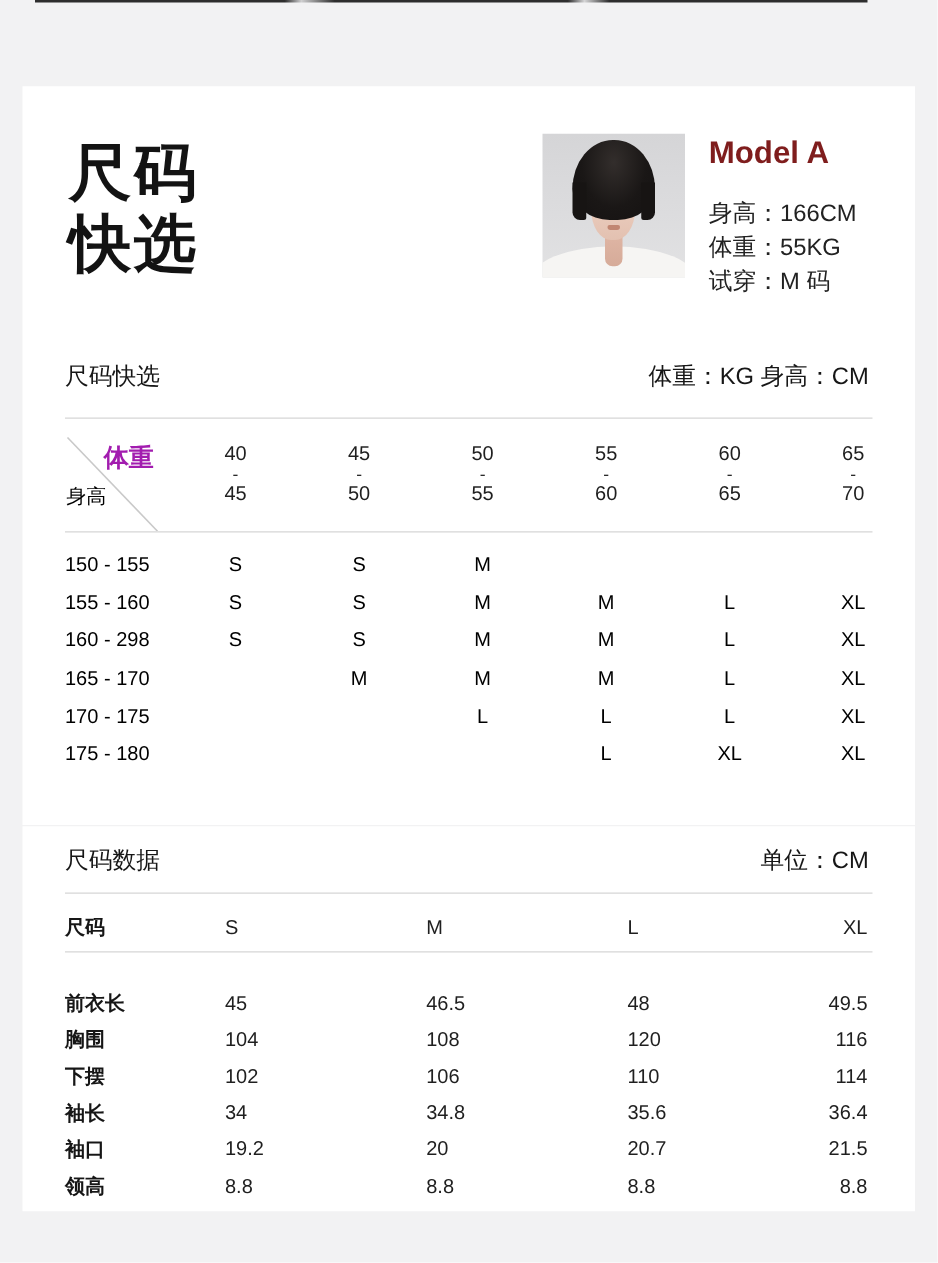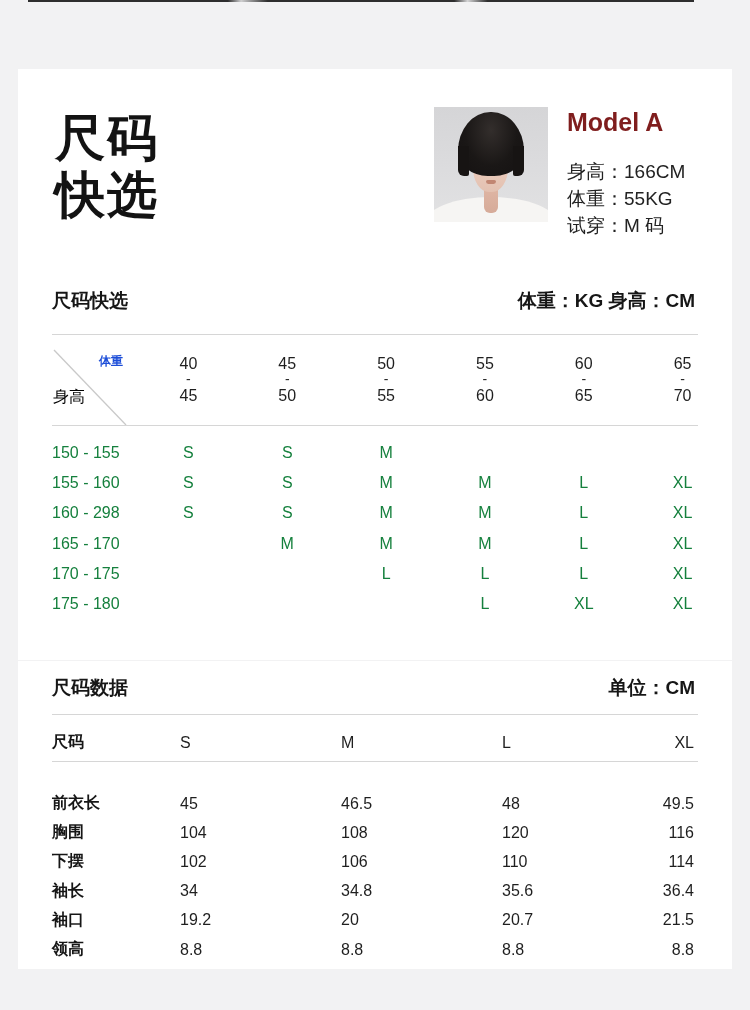--- a/index.html
+++ b/index.html
@@ -59,45 +59,45 @@
   .hair:before, .hair:after{
     content:""; position:absolute; top:34px; width:11px; height:30px; background:#171413;
   }
   .hair:before{ left:0; border-radius:0 0 2px 6px; }
   .hair:after{ right:0; border-radius:0 0 6px 2px; }
 
   
   .section-head{
     position:absolute; left:34px; right:37px; height:22px;
     display:flex; justify-content:space-between; align-items:center;
-    font-size:19px; font-weight:700; color:#161616; white-space:nowrap;
+    font-size:19px; font-weight:400; color:#161616; white-space:nowrap;
   }
   .rule{ position:absolute; left:34px; width:646px; height:1px; background:#d6d6d6; }
 
   
   #card1 .section-head{ top:221px; }
   #card1 .rule.r1{ top:265px; }
   #card1 .rule.r2{ top:356px; }
   .qhead{
     position:absolute; left:34px; top:265px; width:680px; height:91px;
     display:grid; grid-template-columns:87px repeat(6,1fr);
   }
   .corner{ position:relative; }
   .corner svg{ position:absolute; left:0; top:0; }
-  .corner .t{ position:absolute; top:19px; right:16px; font-size:12px; font-weight:700; color:#1d4ed8; }
+  .corner .t{ position:absolute; top:19px; right:16px; font-size:20px; font-weight:700; color:#a21caf; }
   .corner .b{ position:absolute; bottom:17px; left:1px; font-size:16px; font-weight:400; color:#000000; }
   .qcol{
     display:flex; flex-direction:column; align-items:center; justify-content:center;
     font-size:16px; line-height:19px; color:#1f1f1f;
   }
   .qcol .dash{ font-size:14px; line-height:13px; color:#2a2a2a; }
   .qbody{ position:absolute; left:34px; top:356px; width:680px; padding-top:13px; }
   .qrow{
     display:grid; grid-template-columns:87px repeat(6,1fr);
-    height:30.2px; align-items:center; font-size:16px; color:#15803d;
+    height:30.2px; align-items:center; font-size:16px; color:#000000;
   }
   .qrow .sz{ text-align:center; }
 
   
   #card2 .section-head{ top:16px; }
   #card2 .rule.r1{ top:53px; }
   #card2 .rule.r2{ top:100px; }
   .dhead{
     position:absolute; left:34px; top:53px; width:642px; height:47px;
     display:grid; grid-template-columns:128px 161px 161px 98px 94px;

